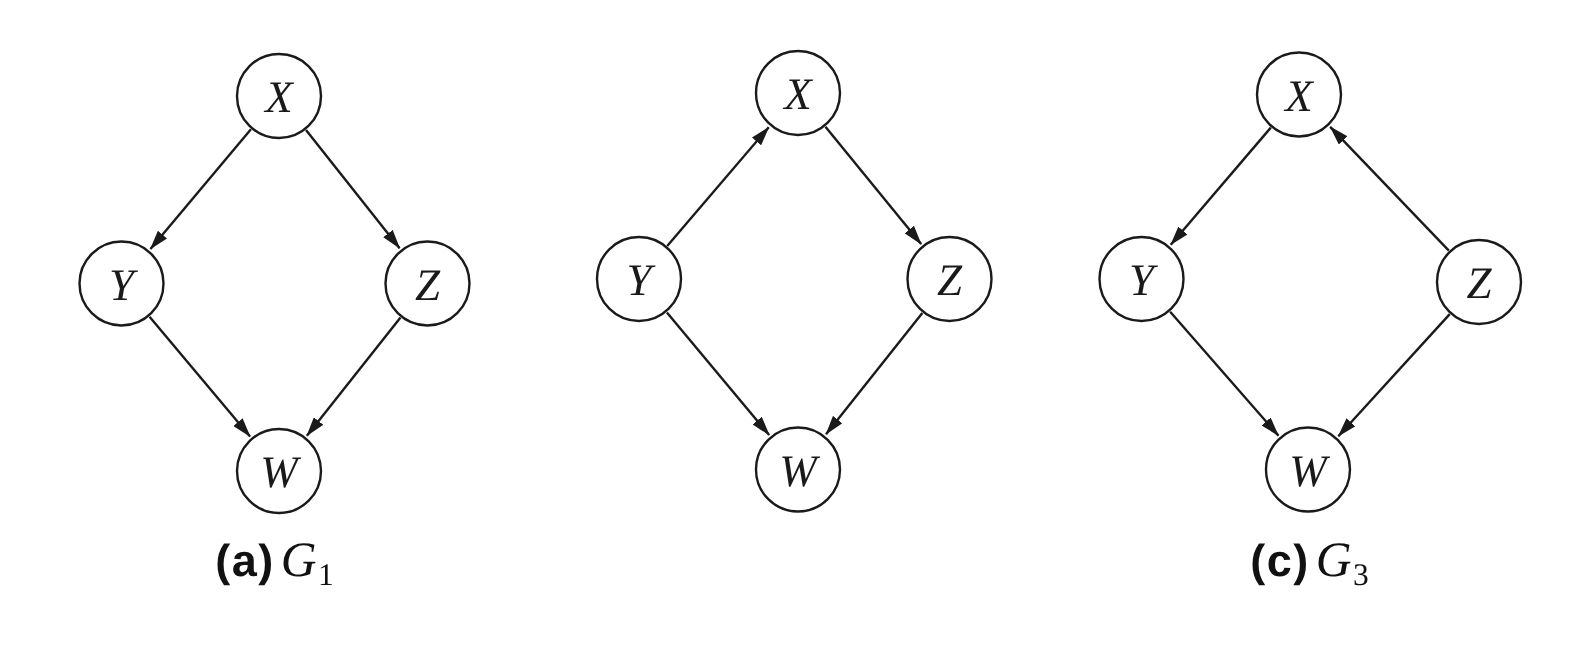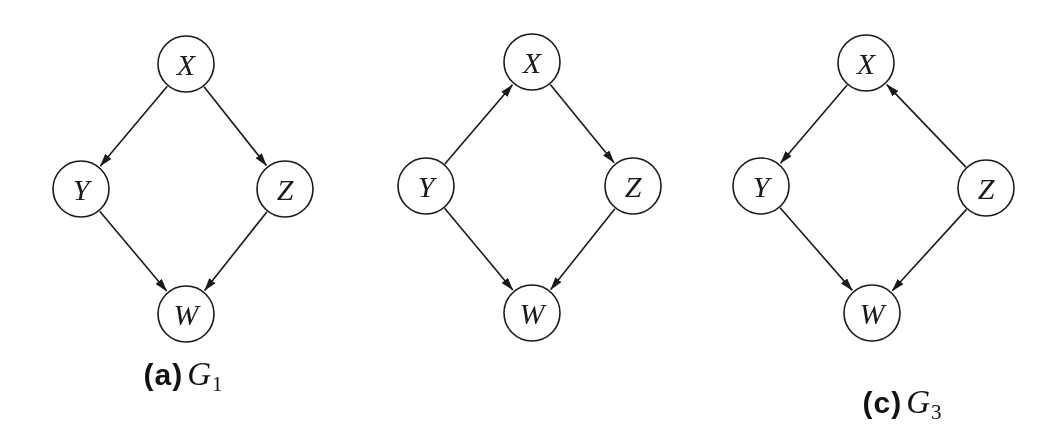--- a/index.html
+++ b/index.html
@@ -47,21 +47,21 @@
     font-size: 33px;
   }
   .cap-symbol sub {
     font-family: "Liberation Serif", serif;
     font-size: 21px;
     vertical-align: -6px;
     margin-left: 1px;
   }
   .cap-1 { left: 183px; }
   .cap-2 { left: 530px; }
-  .cap-3 { left: 902px; margin-top: 28px; }
+  .cap-3 { left: 873px; }
 </style>
 </head>
 <body>
 
 <div class="figure-wrap">
 
   <svg id="canvas" width="1062" height="436" viewBox="0 0 1062 436" xmlns="http://www.w3.org/2000/svg">
     <defs>
       <marker id="arrowhead" viewBox="0 0 13 8" markerWidth="13" markerHeight="8" refX="12.5" refY="4" orient="auto" markerUnits="userSpaceOnUse">
         <path d="M0,0 L13,4 L0,8 Z" fill="#1a1a1a"></path>

